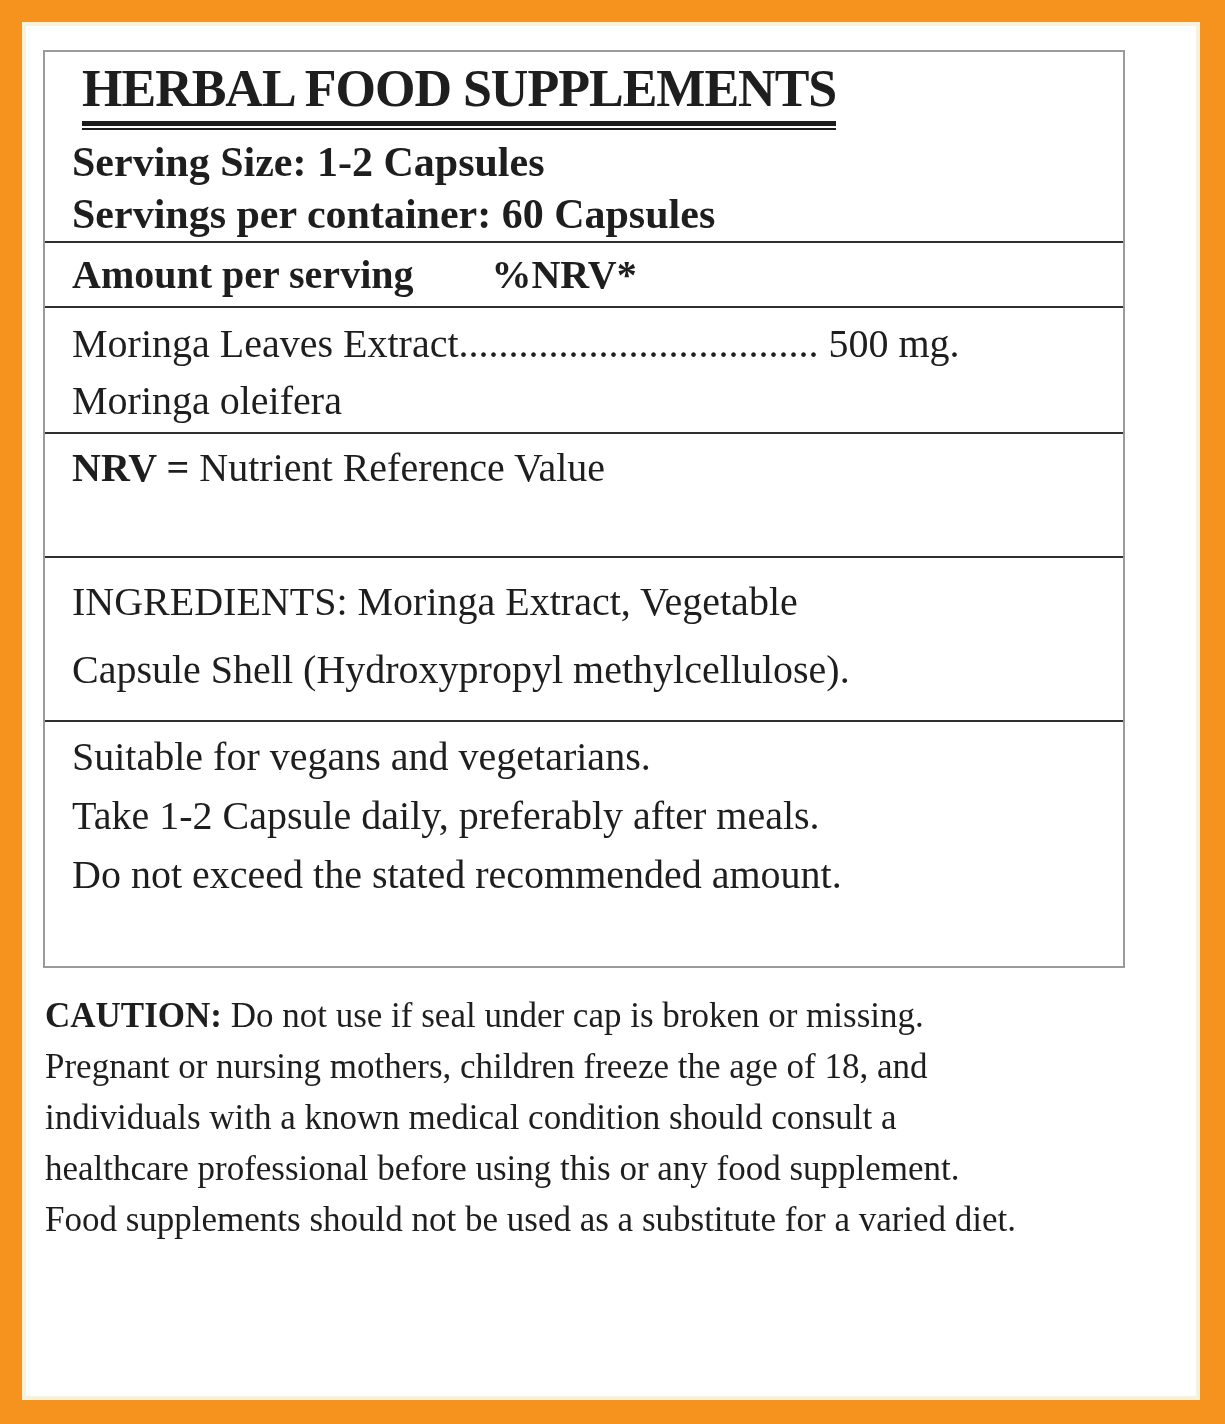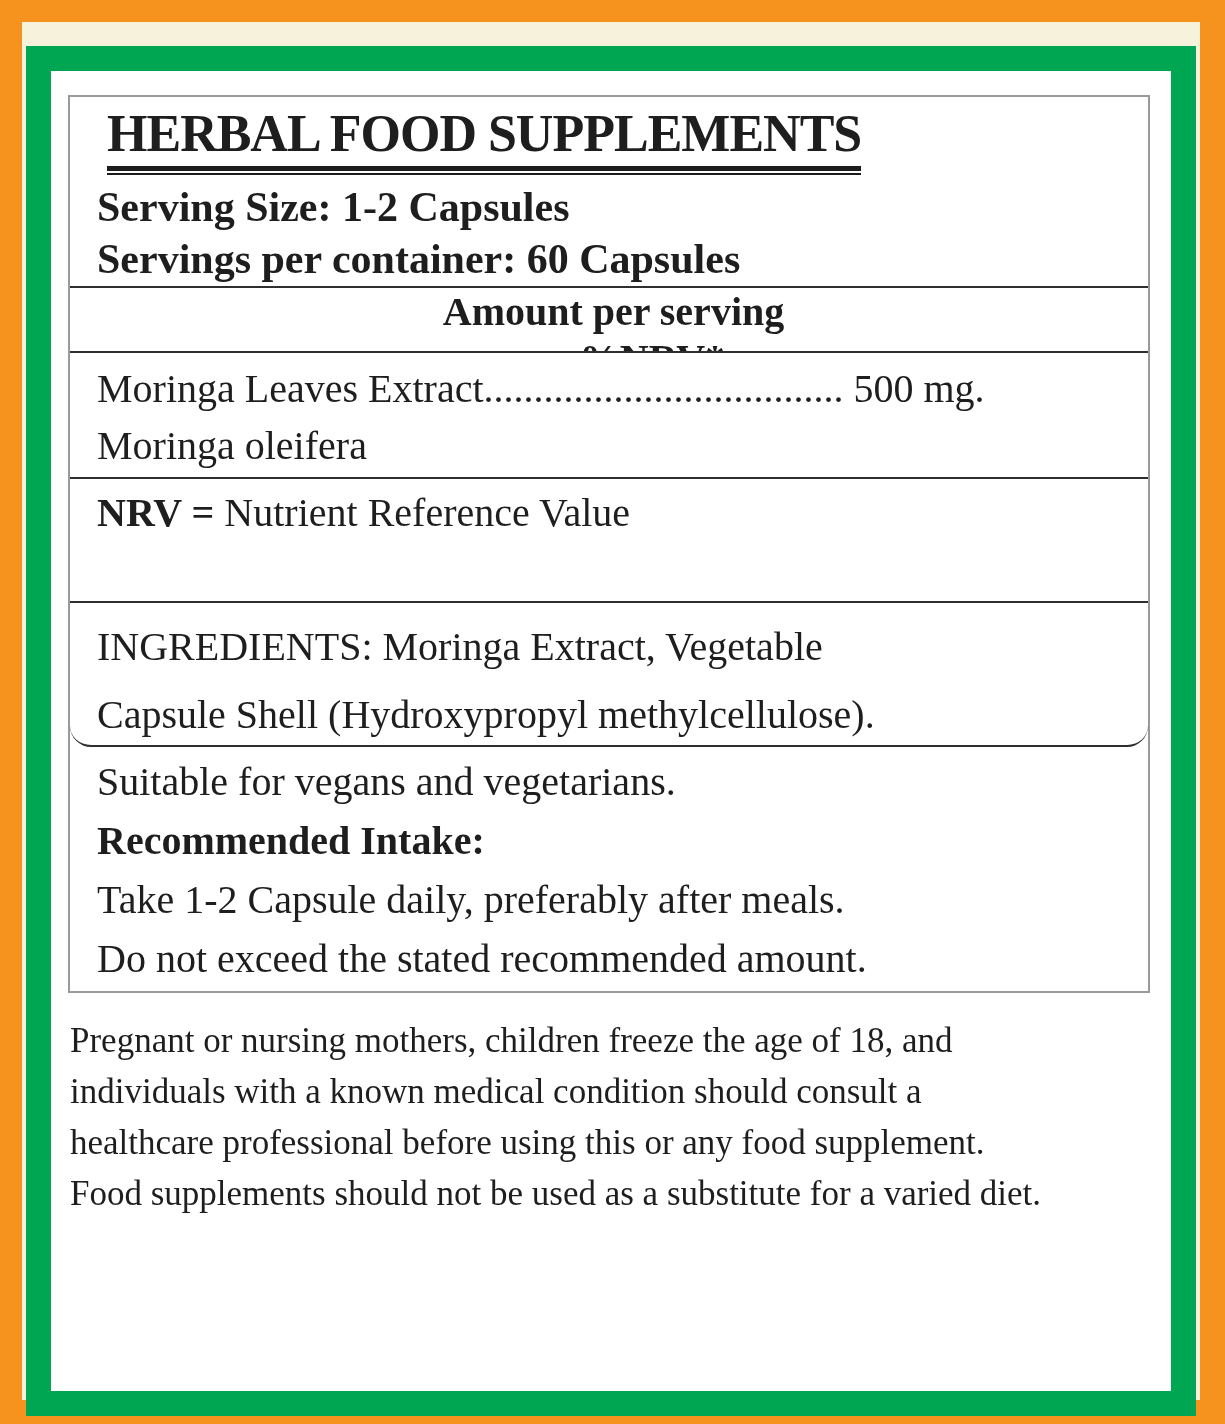--- a/index.html
+++ b/index.html
@@ -18,22 +18,20 @@
   .frame-cream {
     width: 100%; height: 100%;
     box-sizing: border-box;
     background: #F6F2DC;
     padding: 4px;
   }
   .frame-green {
     width: 100%; height: 100%;
     box-sizing: border-box;
     background: #00A651;
-    padding: 25px;
-    margin-top: 20px;
   }
   .content {
     width: 100%; height: 100%;
     box-sizing: border-box;
     background: #ffffff;
     padding: 24px 0 0 17px;
   }
   .supplement-table {
     width: 1082px;
     box-sizing: border-box;
@@ -41,24 +39,24 @@
     background: #ffffff;
   }
   .sec {
     box-sizing: border-box;
     padding-left: 27px;
     padding-right: 18px;
     border-bottom: 2px solid #2f2f2f;
     overflow: hidden;
   }
   .sec-header  { height: 191px; }
-  .sec-amount  { height: 65px;  display: flex; align-items: center; flex-direction: column; }
+  .sec-amount  { height: 65px;  display: flex; align-items: center; }
   .sec-ingredient { height: 126px; padding-top: 7px; }
   .sec-nrvnote    { height: 124px; padding-top: 6px; }
-  .sec-inglist    { height: 144px; padding-top: 10px; border-radius: 21px; }
+  .sec-inglist    { height: 164px; padding-top: 10px; }
   .sec-usage      { height: 244px; padding-top: 5px; border-bottom: none; }
 
   .bold { font-weight: bold; }
 
   .title-wrap { margin: 8px 0 0 10px; }
   .title {
     display: inline-block;
     font-size: 52px; font-weight: bold; letter-spacing: -1px;
     line-height: 58px;
     border-bottom: 5px solid #1c1c1c;
@@ -123,28 +121,28 @@
               <div class="nrv-line"><span class="bold">NRV =</span> <span>Nutrient Reference Value</span></div>
             </section>
 
             <section class="sec sec-inglist">
               <div class="ing-line">INGREDIENTS: Moringa Extract, Vegetable</div>
               <div class="ing-line">Capsule Shell (Hydroxypropyl methylcellulose).</div>
             </section>
 
             <section class="sec sec-usage">
               <div class="usage-line">Suitable for vegans and vegetarians.</div>
-              <div class="usage-line bold">Recommended Intake:</div>
               <div class="usage-line">Take 1-2 Capsule daily, preferably after meals.</div>
               <div class="usage-line">Do not exceed the stated recommended amount.</div>
             </section>
 
           </div>
 
           <div class="caution">
+            <div><span class="bold">CAUTION:</span> <span>Do not use if seal under cap is broken or missing.</span></div>
             <div>Pregnant or nursing mothers, children freeze the age of 18, and</div>
             <div>individuals with a known medical condition should consult a</div>
             <div>healthcare professional before using this or any food supplement.</div>
             <div>Food supplements should not be used as a substitute for a varied diet.</div>
           </div>
 
         </div>
       </div>
     </div>
   </div>

